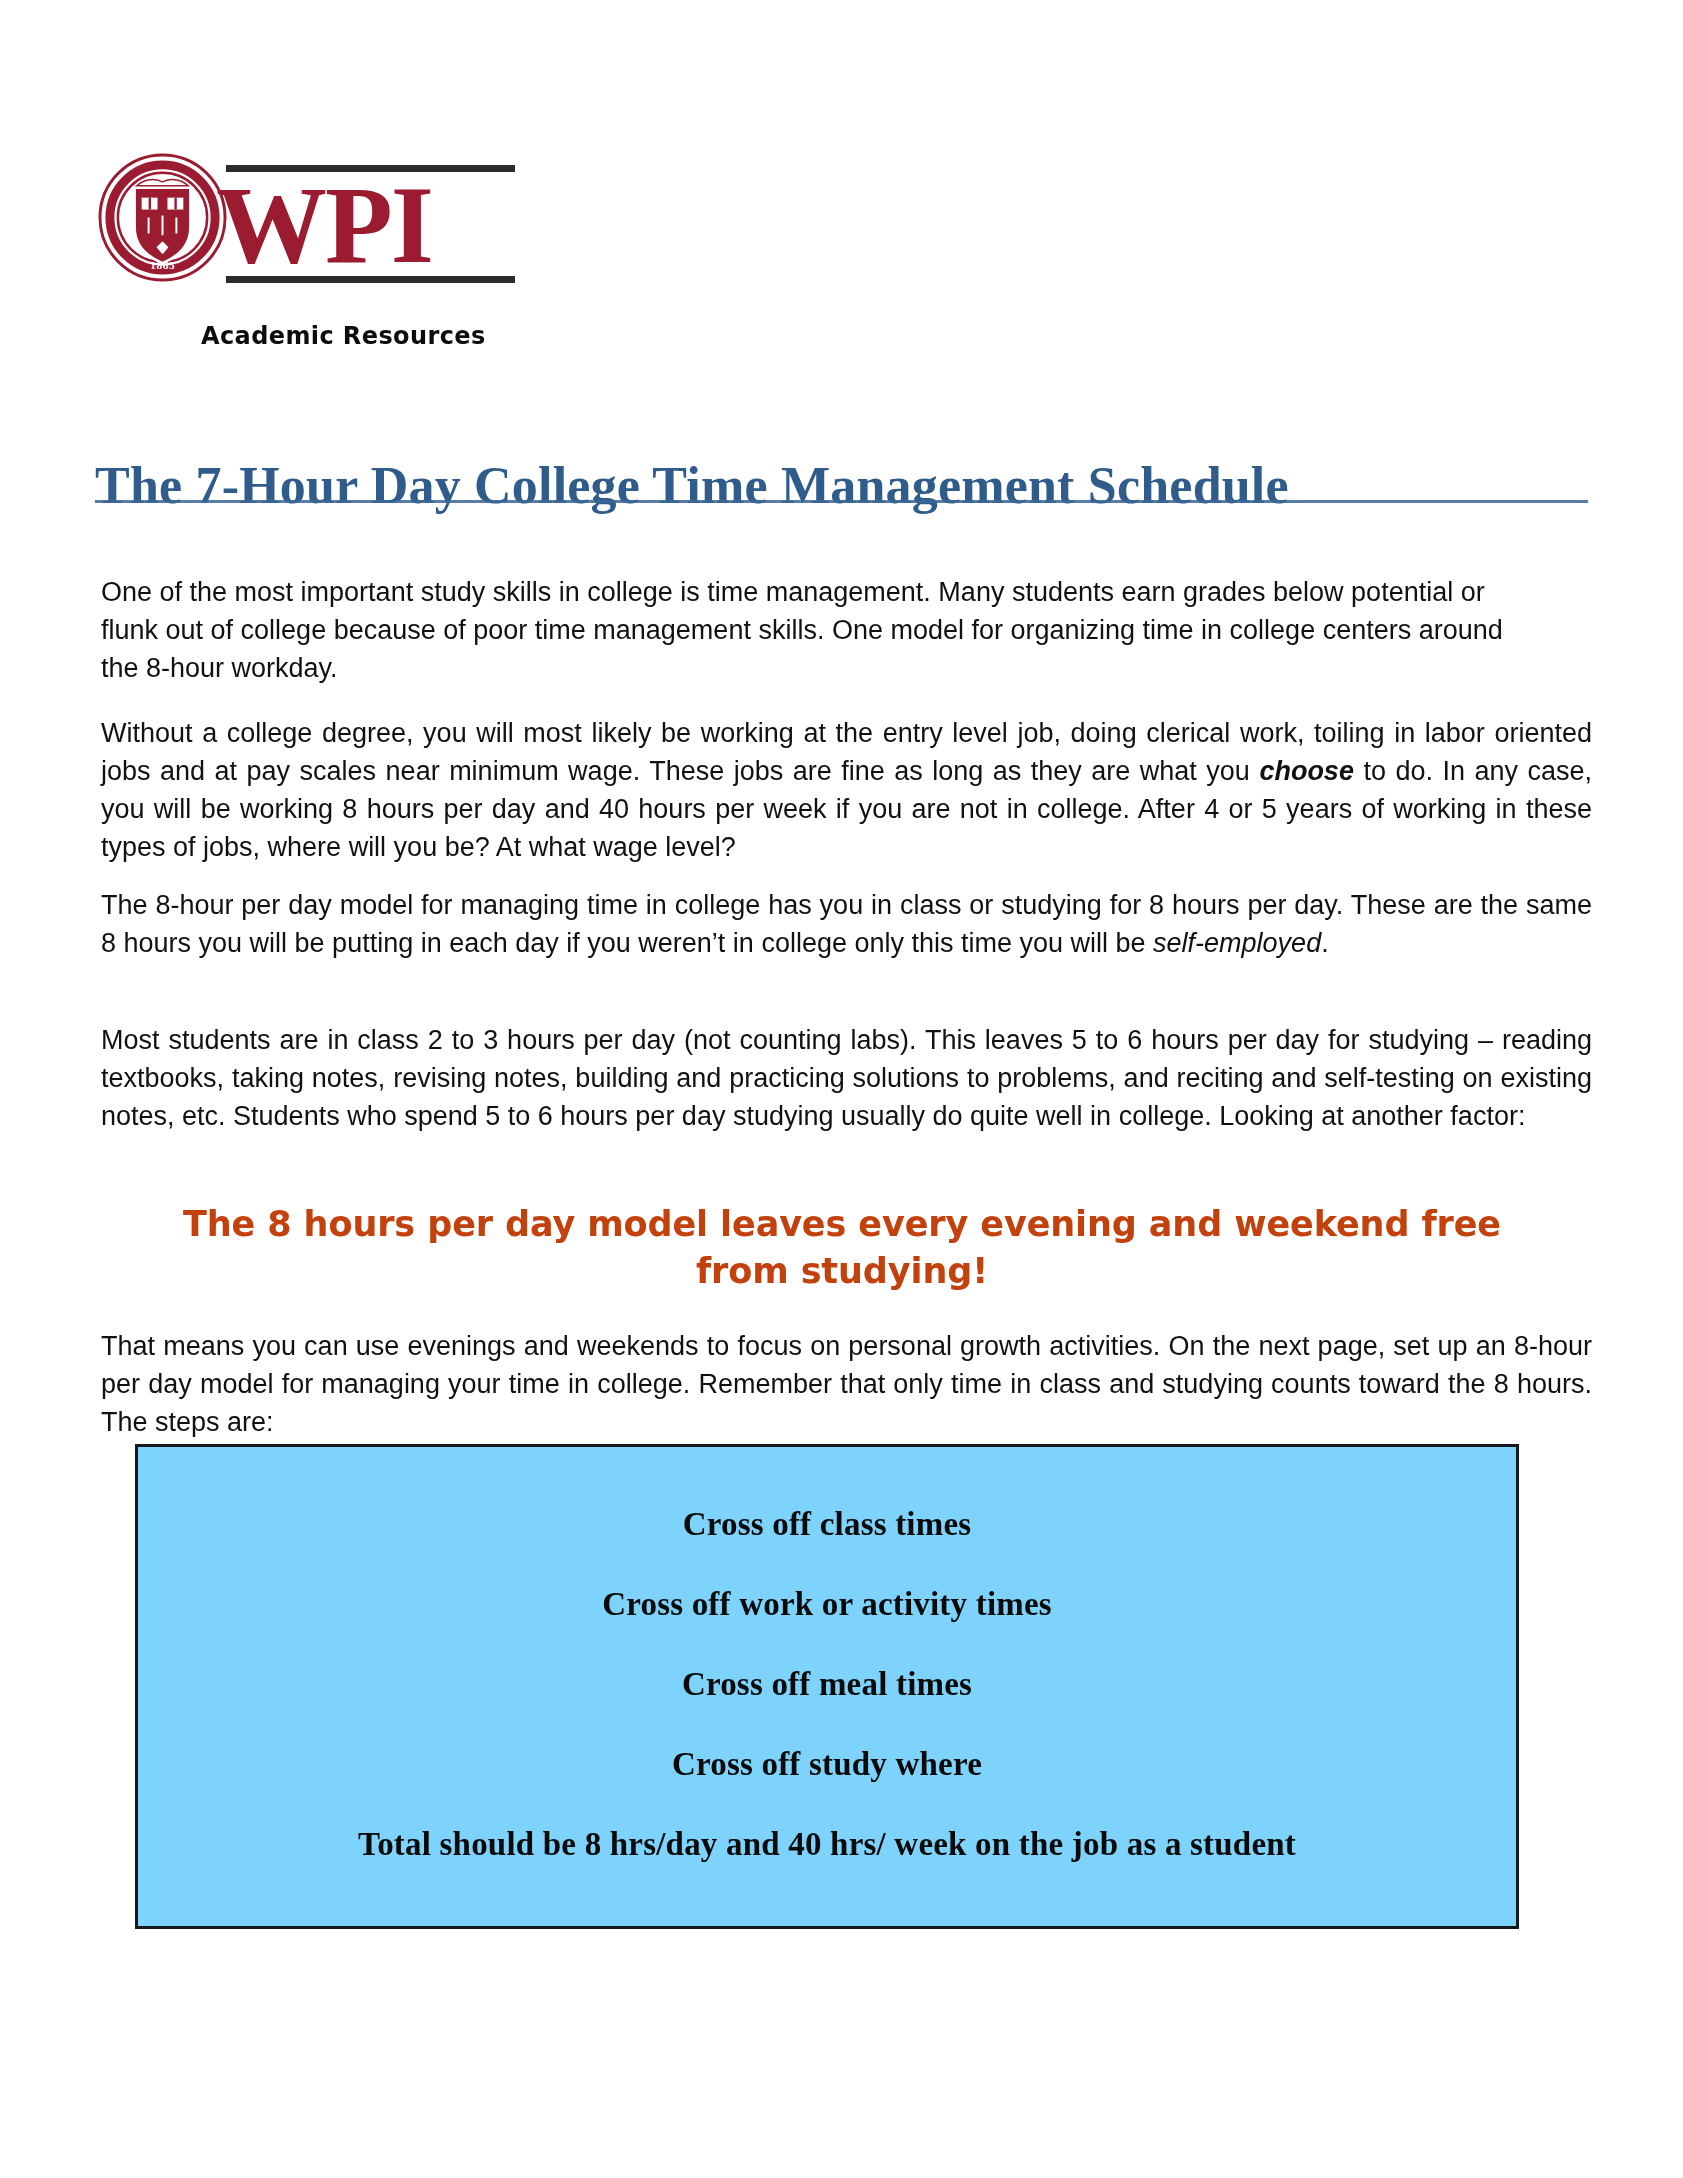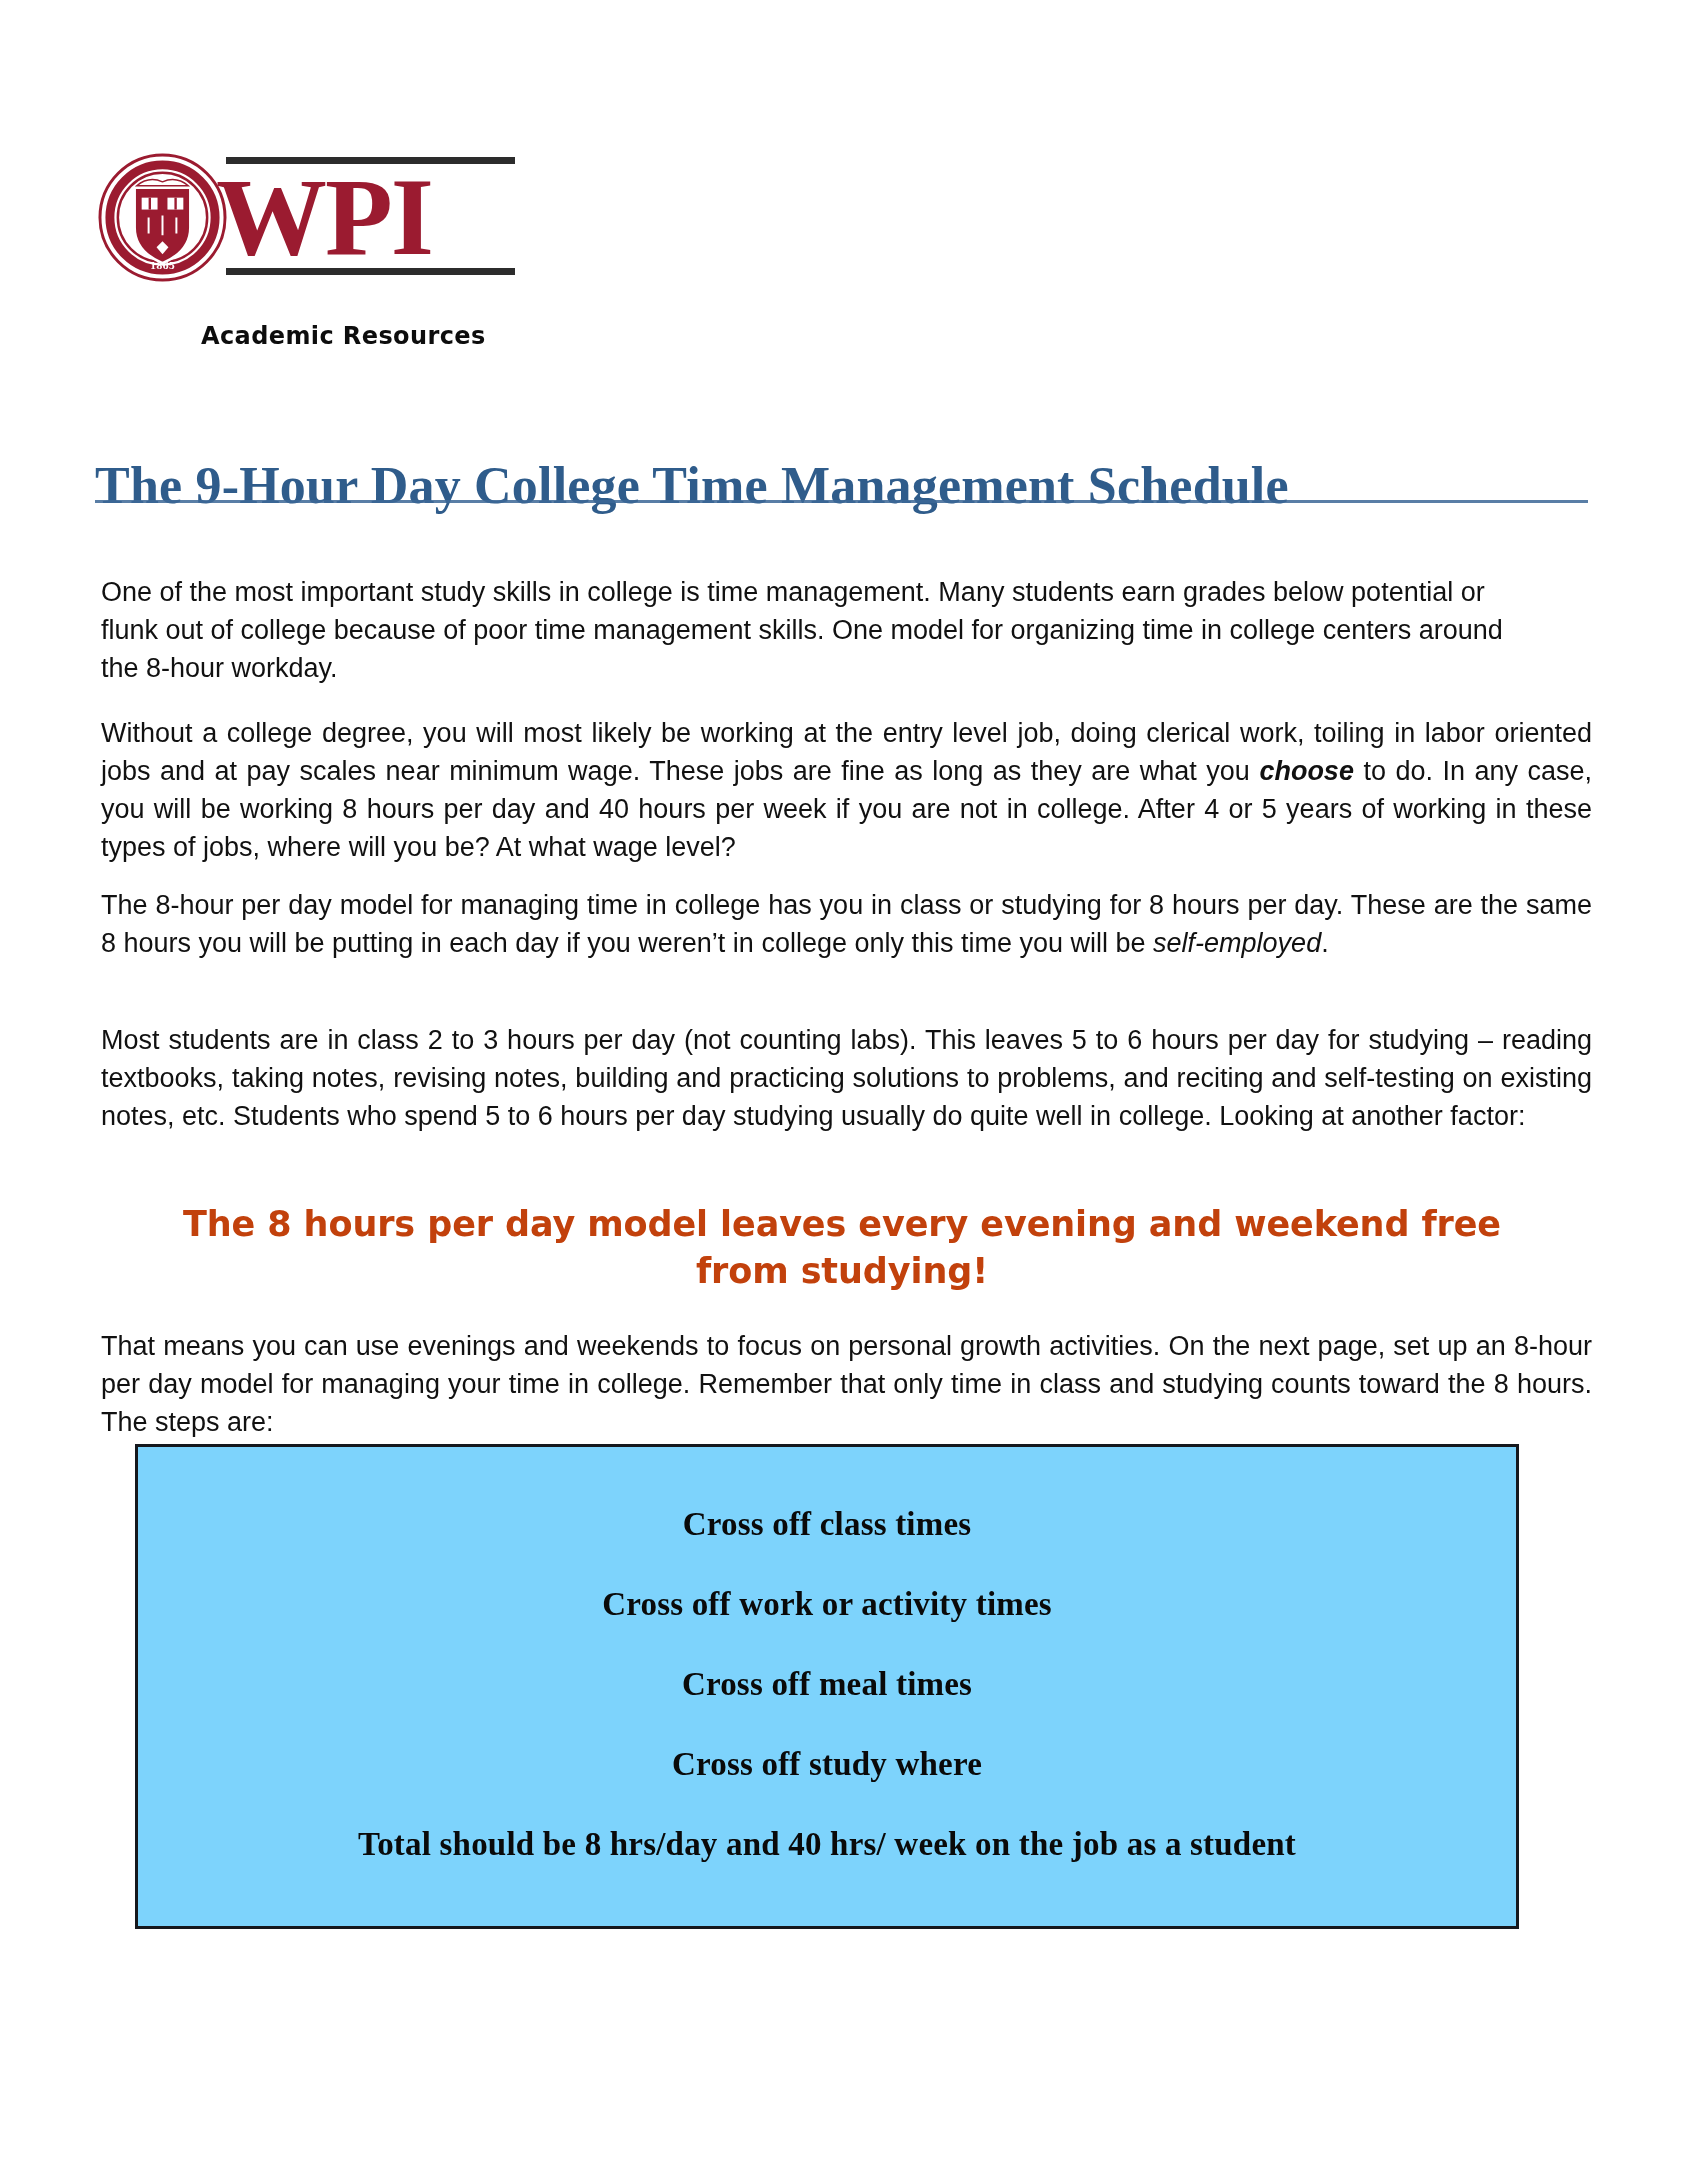--- a/index.html
+++ b/index.html
@@ -37,21 +37,21 @@
     position: absolute;
     left: 0;
     top: 3px;
     width: 131px;
     height: 131px;
   }
 
   .wordmark-block {
     position: absolute;
     left: 111px;
-    top: 8px;
+    top: 16px;
     width: 307px;
     height: 121px;
     text-align: right;
   }
   .wordmark-rule {
     position: absolute;
     left: 18px;
     width: 289px;
     height: 7px;
     background: #2c2c2c;
@@ -208,21 +208,21 @@
 
     <div class="wordmark-block">
       <div class="wordmark-rule top"></div>
       <div class="wordmark-text">WPI</div>
       <div class="wordmark-rule bottom"></div>
     </div>
   </div>
 
   <div class="dept-label">Academic Resources</div>
 
-  <h1 class="doc-title">The 9-Hour Day College Time Management Schedule</h1>
+  <h1 class="doc-title">The 7-Hour Day College Time Management Schedule</h1>
   <div class="title-rule"></div>
 
   <p class="body-text p1 left">One of the most important study skills in college is time management. Many students earn grades below potential or flunk out of college because of poor time management skills. One model for organizing time in college centers around the 8-hour workday.</p>
 
   <p class="body-text p2 just"><span>Without a college degree, you will most likely be working at the entry level job, doing clerical work, toiling in labor oriented jobs and at pay scales near minimum wage. These jobs are fine as long as they are what you </span><span class="bi">choose</span><span> to do. In any case, you will be working 8 hours per day and 40 hours per week if you are not in college. After 4 or 5 years of working in these types of jobs, where will you be? At what wage level?</span></p>
 
   <p class="body-text p3 just"><span>The 8-hour per day model for managing time in college has you in class or studying for 8 hours per day. These are the same 8 hours you will be putting in each day if you weren’t in college only this time you will be </span><i>self-employed</i><span>.</span></p>
 
   <p class="body-text p4 just">Most students are in class 2 to 3 hours per day (not counting labs). This leaves 5 to 6 hours per day for studying – reading textbooks, taking notes, revising notes, building and practicing solutions to problems, and reciting and self-testing on existing notes, etc. Students who spend 5 to 6 hours per day studying usually do quite well in college. Looking at another factor:</p>
 

